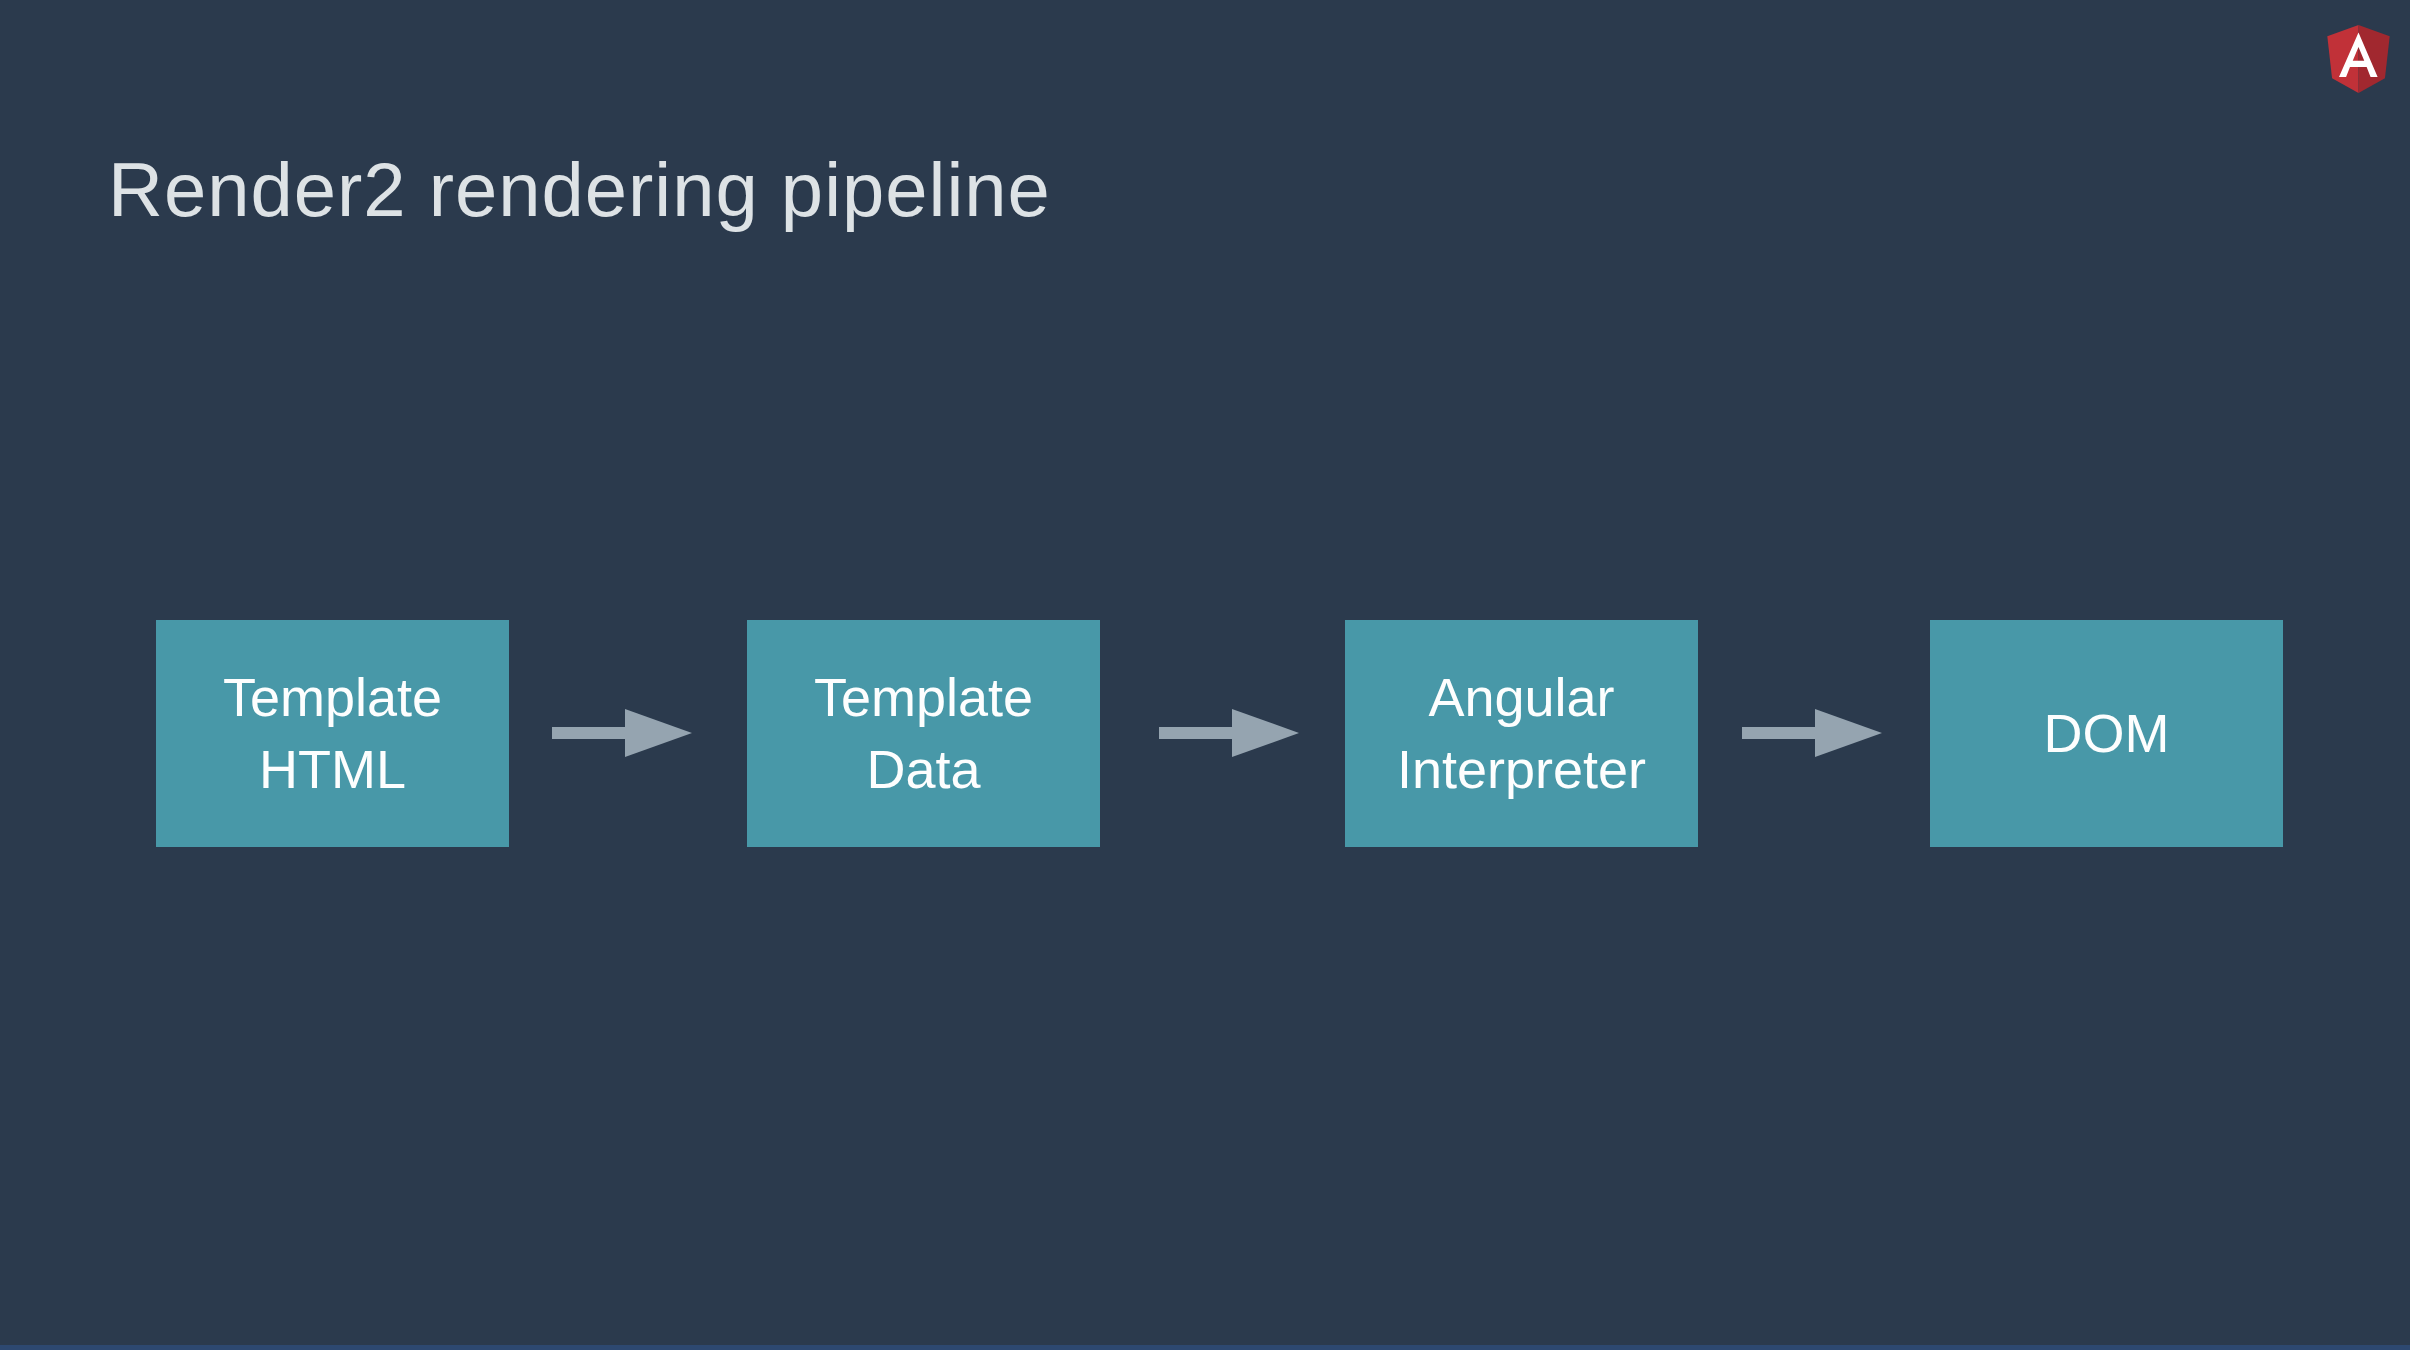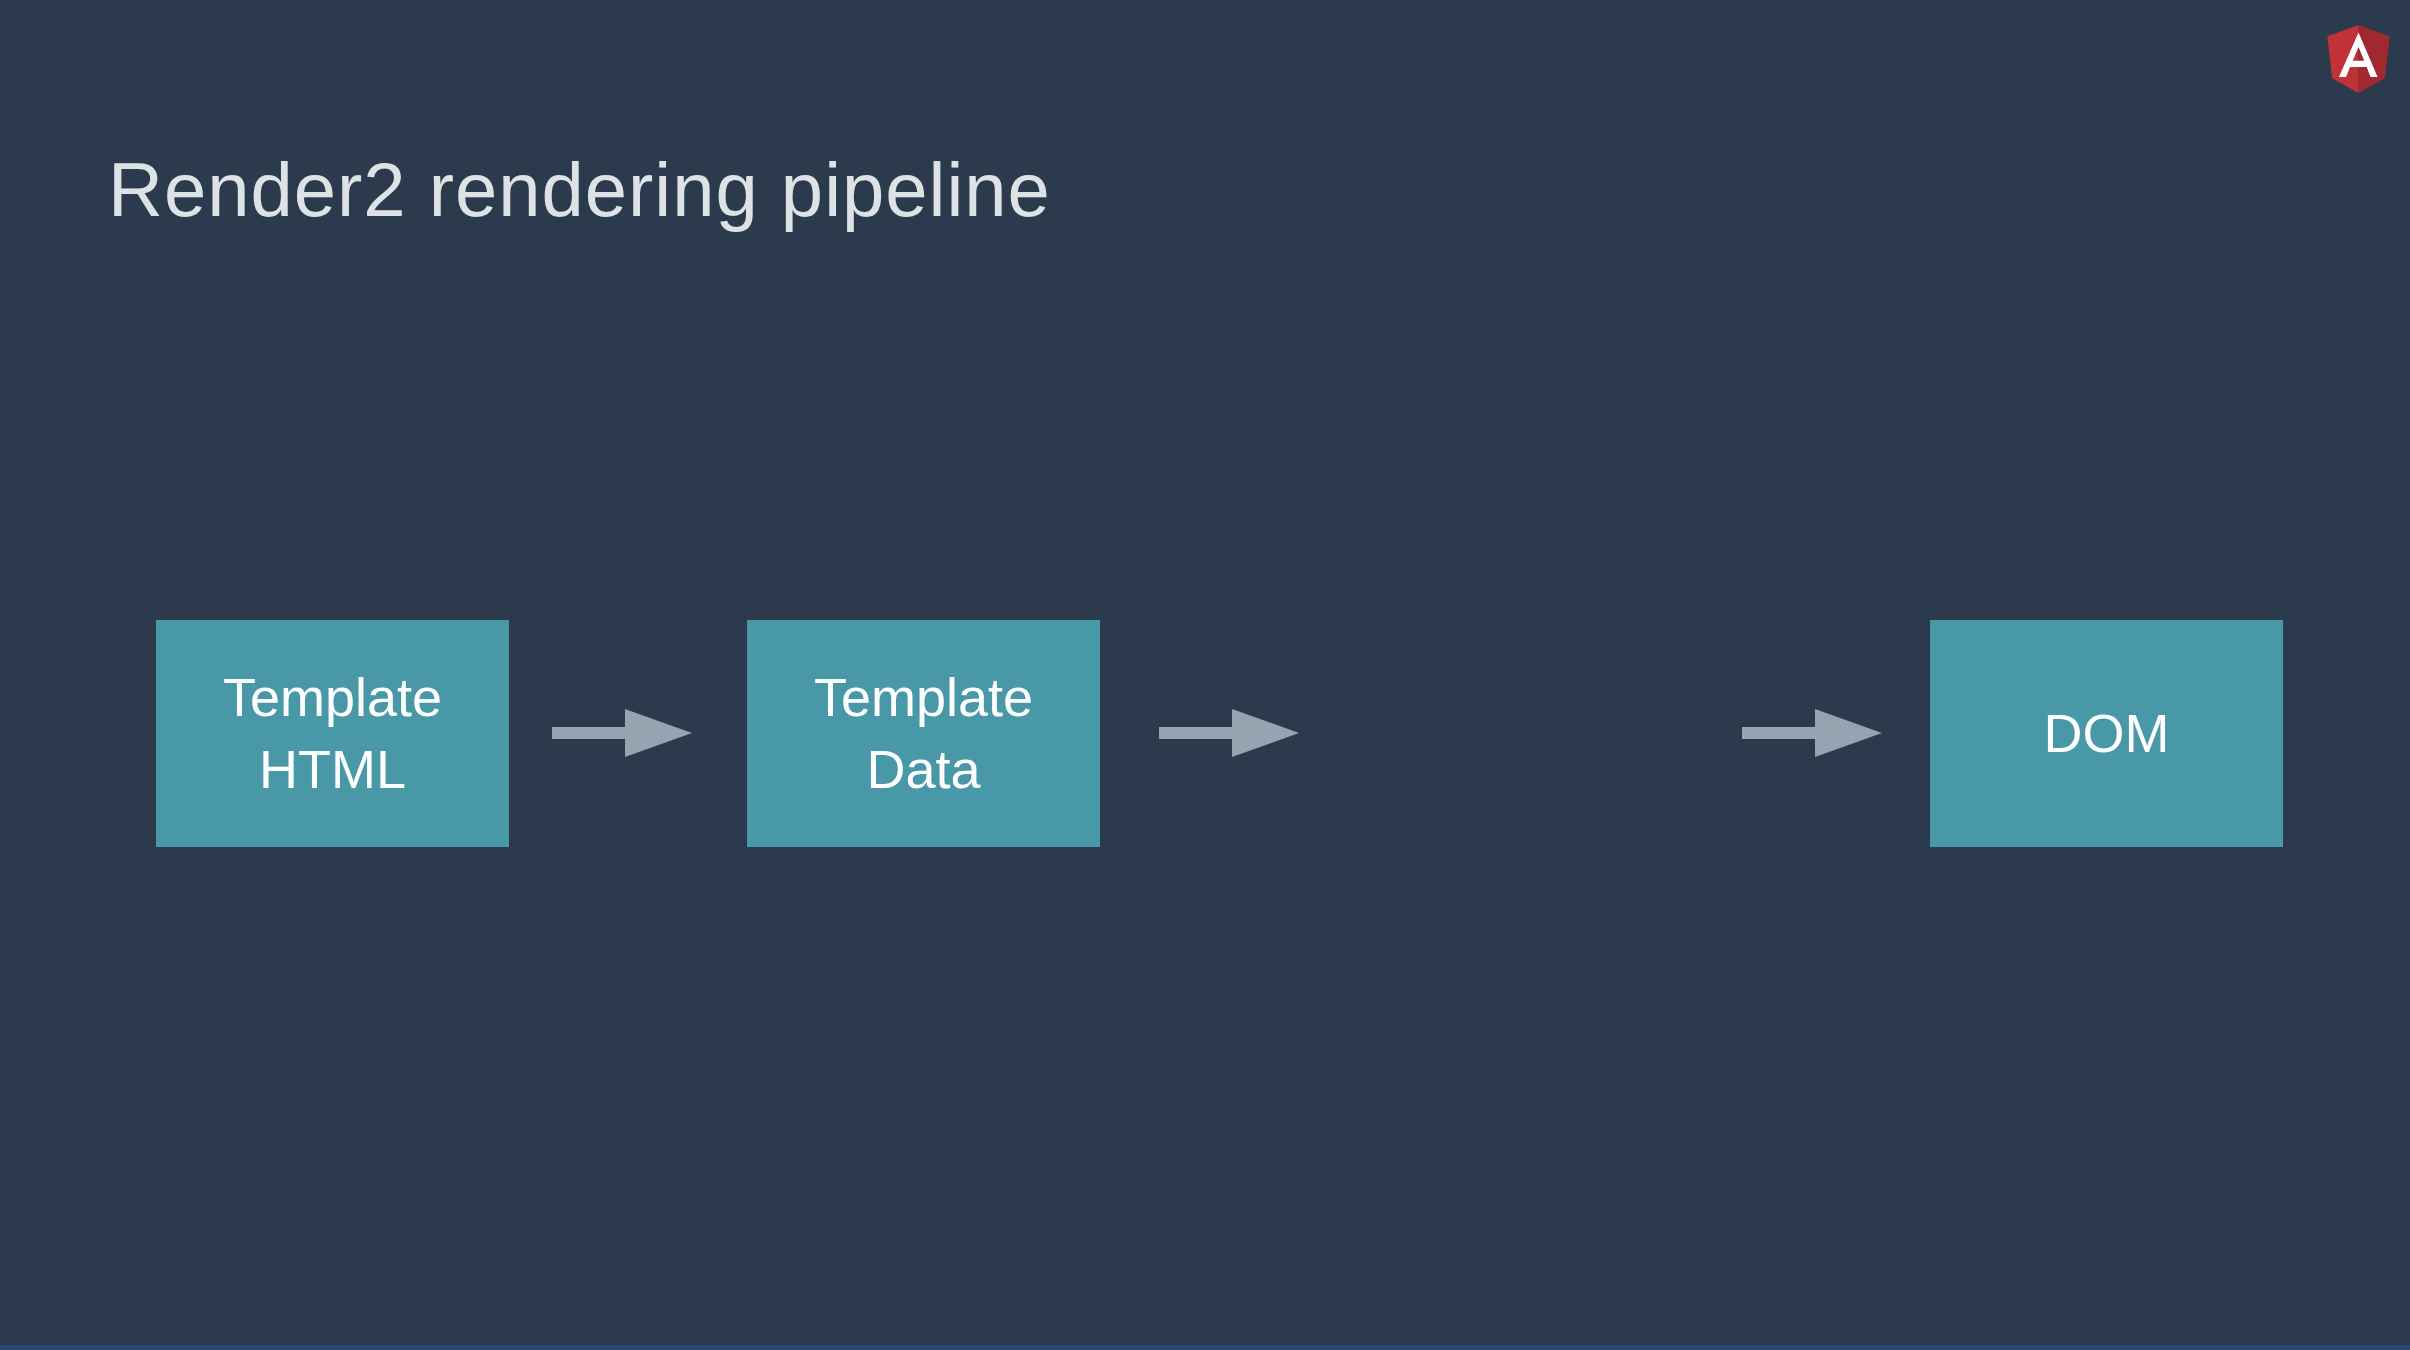--- a/index.html
+++ b/index.html
@@ -103,20 +103,24 @@
     <div class="pbox b2">
       <span class="label">Template
 Data</span>
     </div>
 
     <svg class="flow-arrow a2" viewBox="0 0 140 48" xmlns="http://www.w3.org/2000/svg">
       <rect x="0" y="18" width="76" height="12" fill="var(--arrow)"></rect>
       <polygon points="73,0 140,24 73,48" fill="var(--arrow)"></polygon>
     </svg>
 
+    <div class="pbox b3">
+      <span class="label">Angular
+Interpreter</span>
+    </div>
 
     <svg class="flow-arrow a3" viewBox="0 0 140 48" xmlns="http://www.w3.org/2000/svg">
       <rect x="0" y="18" width="76" height="12" fill="var(--arrow)"></rect>
       <polygon points="73,0 140,24 73,48" fill="var(--arrow)"></polygon>
     </svg>
 
     <div class="pbox b4">
       <span class="label">DOM</span>
     </div>
 

